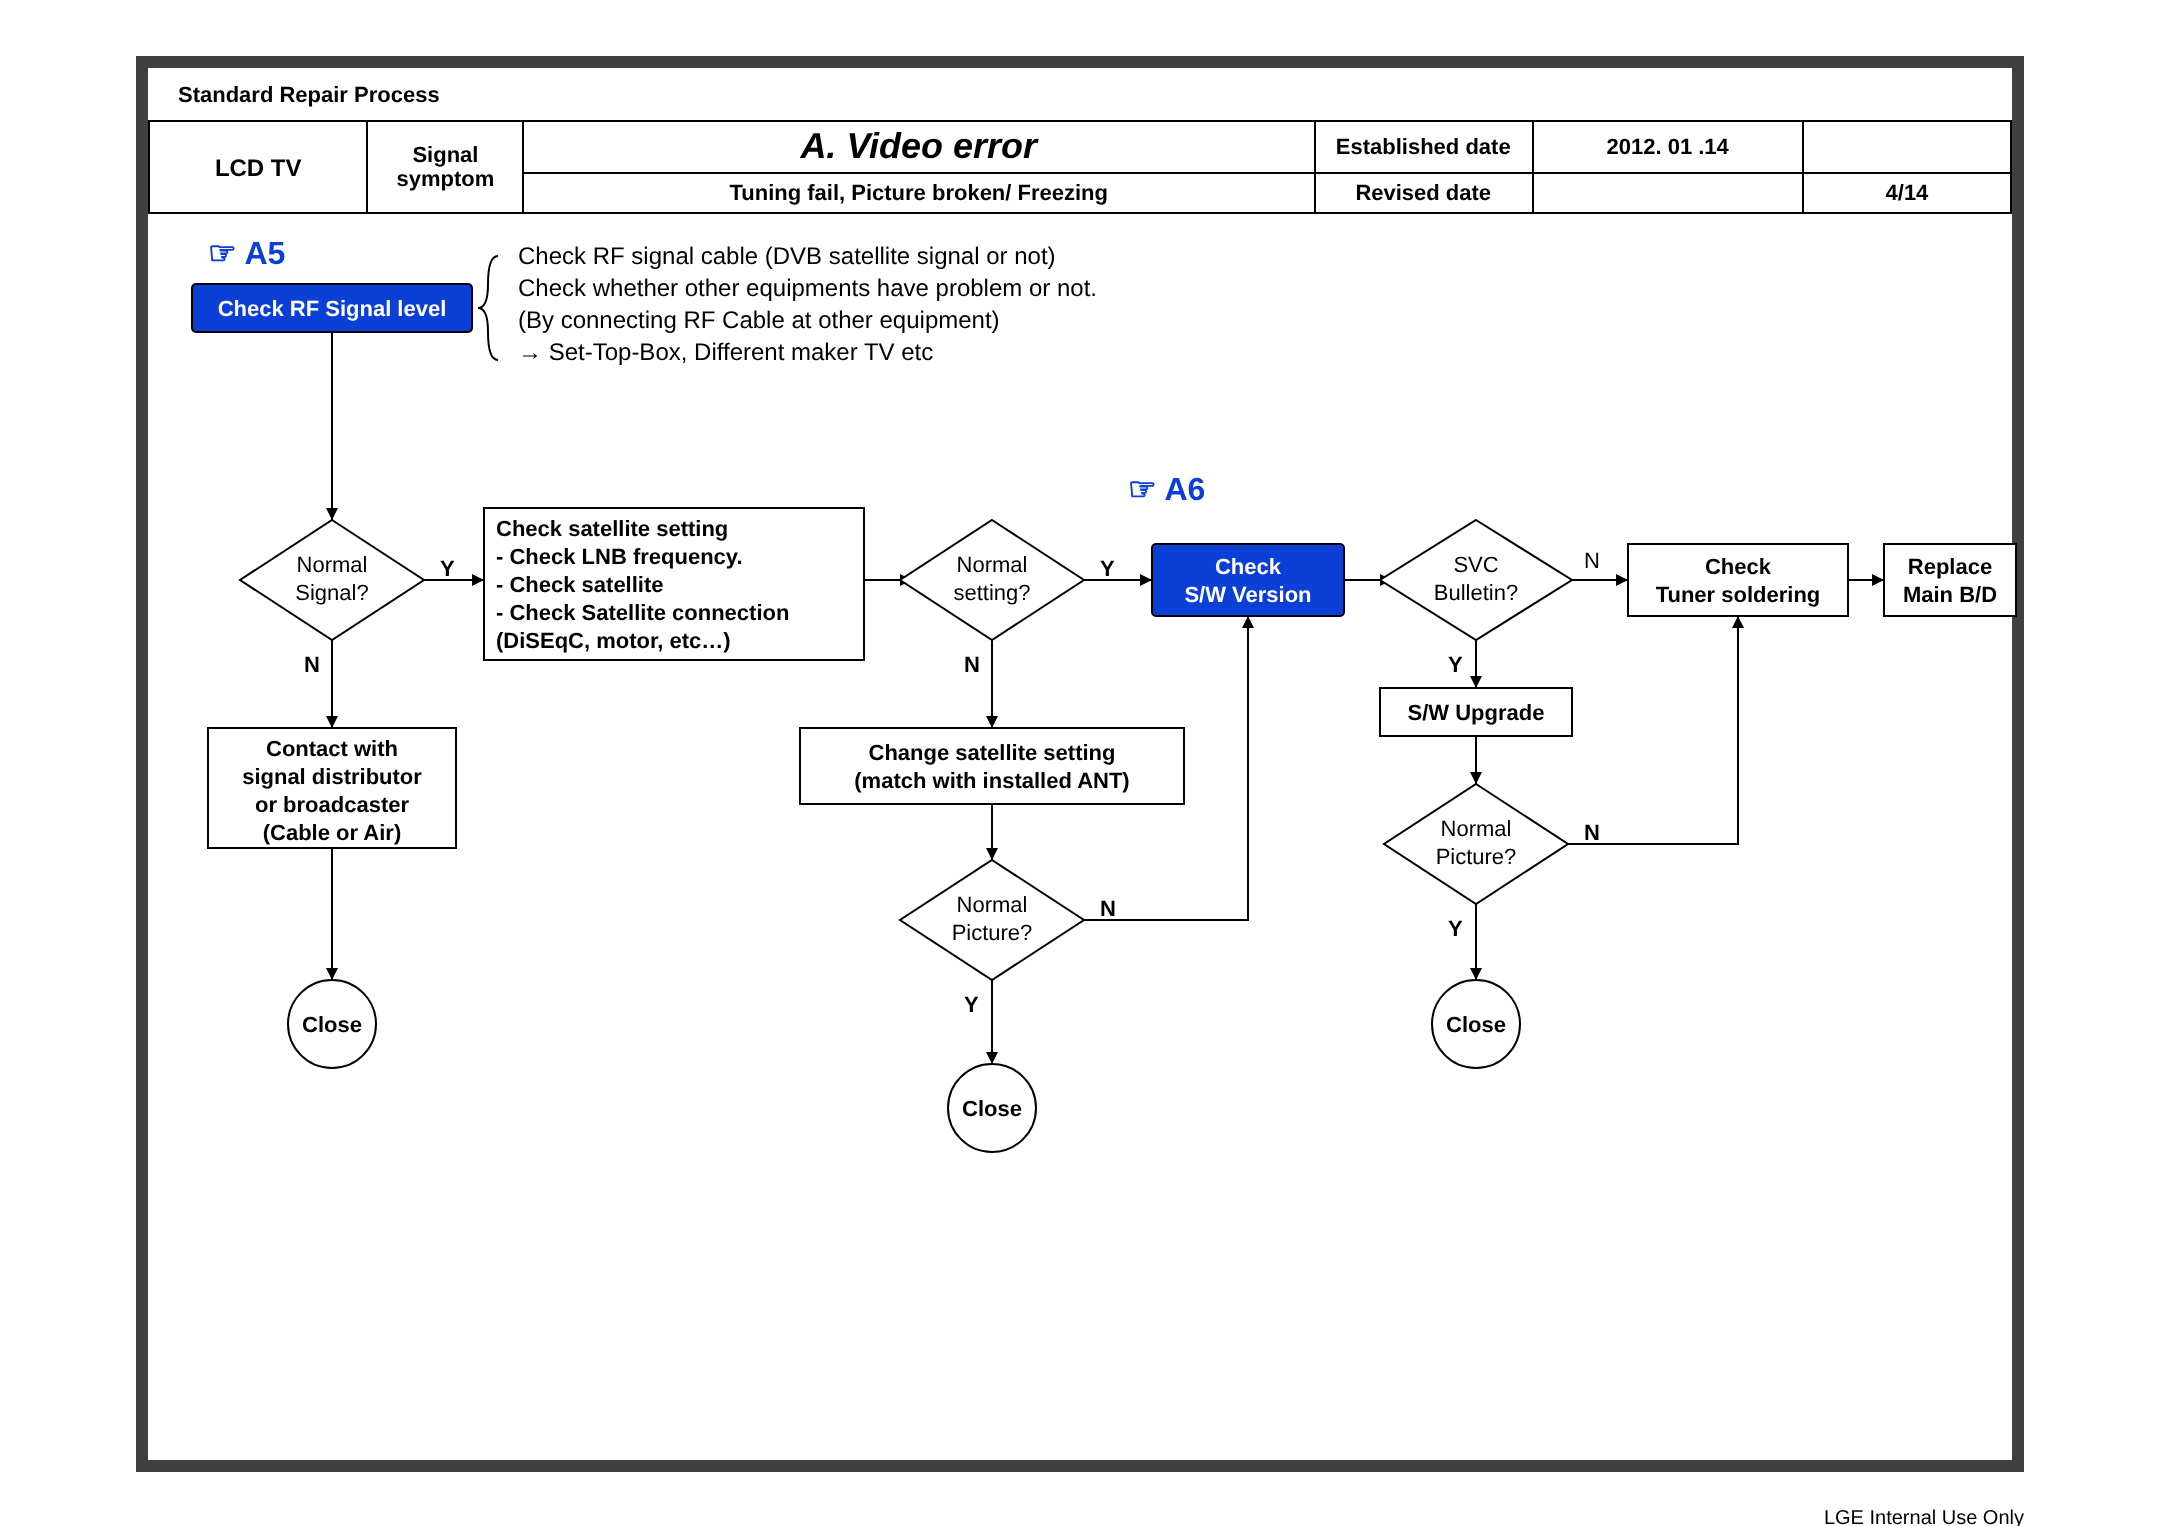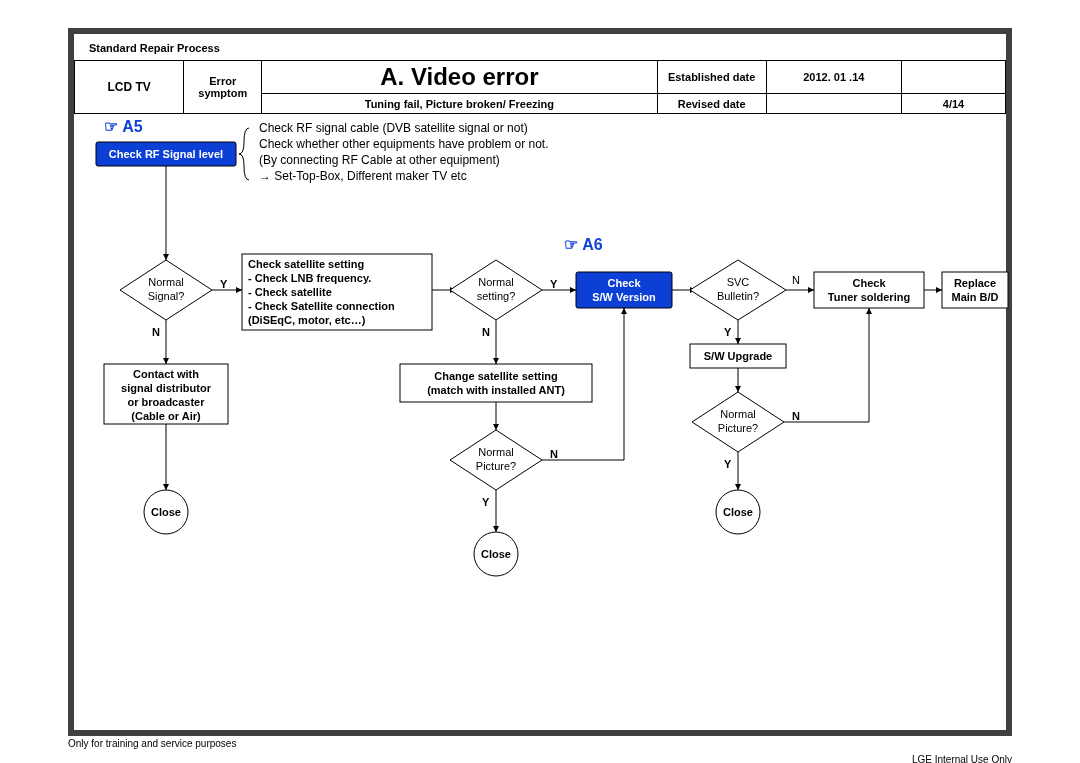--- a/index.html
+++ b/index.html
@@ -29,21 +29,21 @@
   .htable td {
     border:1px solid #000;
     text-align:center;
     vertical-align:middle;
     padding:2px 4px;
     font-weight:bold;
   }
   .htable .norm { font-weight:normal;}
   .htable .row1 td { height:20px;}
   .htable .row2 td { height:20px;margin-top:48px;}
-  .title { font-size:24px; font-weight:bold;}
+  .title { font-size:18px; font-weight:bold;font-style:italic;}
   
   .canvas {
     position:absolute; left:0; top:68px;
     width:944px; height:632px;
   }
   .footer {
     position:absolute; left:68px; top:738px;
     width:944px; font-size:10px;
     color:#000;
   }
@@ -53,21 +53,21 @@
 </head>
 <body>
 
 <div class="page-border">
   <div class="hdr">Standard Repair Process</div>
 
   <table class="htable">
     <tbody>
         <tr class="row1">
       <td rowspan="2" style="width:105px;font-size:12px;">LCD  TV</td>
-      <td rowspan="2" style="width:75px;">Error symptom</td>
+      <td rowspan="2" style="width:75px;">Signal symptom</td>
       <td class="title" style="width:380px;">A. Video error</td>
       <td style="width:105px;">Established date</td>
       <td class="norm" style="width:130px;font-weight:bold;">2012. 01 .14</td>
       <td style="width:100px;"></td>
     </tr>
     <tr class="row2">
       <td>Tuning fail, Picture broken/ Freezing</td>
       <td>Revised date</td>
       <td></td>
       <td>4/14</td>
@@ -183,15 +183,14 @@
 
     <line x1="850" y1="188" x2="868" y2="188" stroke="#000" marker-end="url(#arr)"></line>
     <rect x="868" y="170" width="66" height="36" fill="#fff" stroke="#000"></rect>
     <text x="901" y="185" text-anchor="middle" font-size="11" font-weight="bold">Replace</text>
     <text x="901" y="199" text-anchor="middle" font-size="11" font-weight="bold">Main B/D</text>
 
   </svg>
 </div>
 
 <div class="footer">
-  <div>Only for training and service purposes</div>
   <span class="right" style="top:16px">LGE Internal Use Only</span>
 </div>
 
 </body></html>

